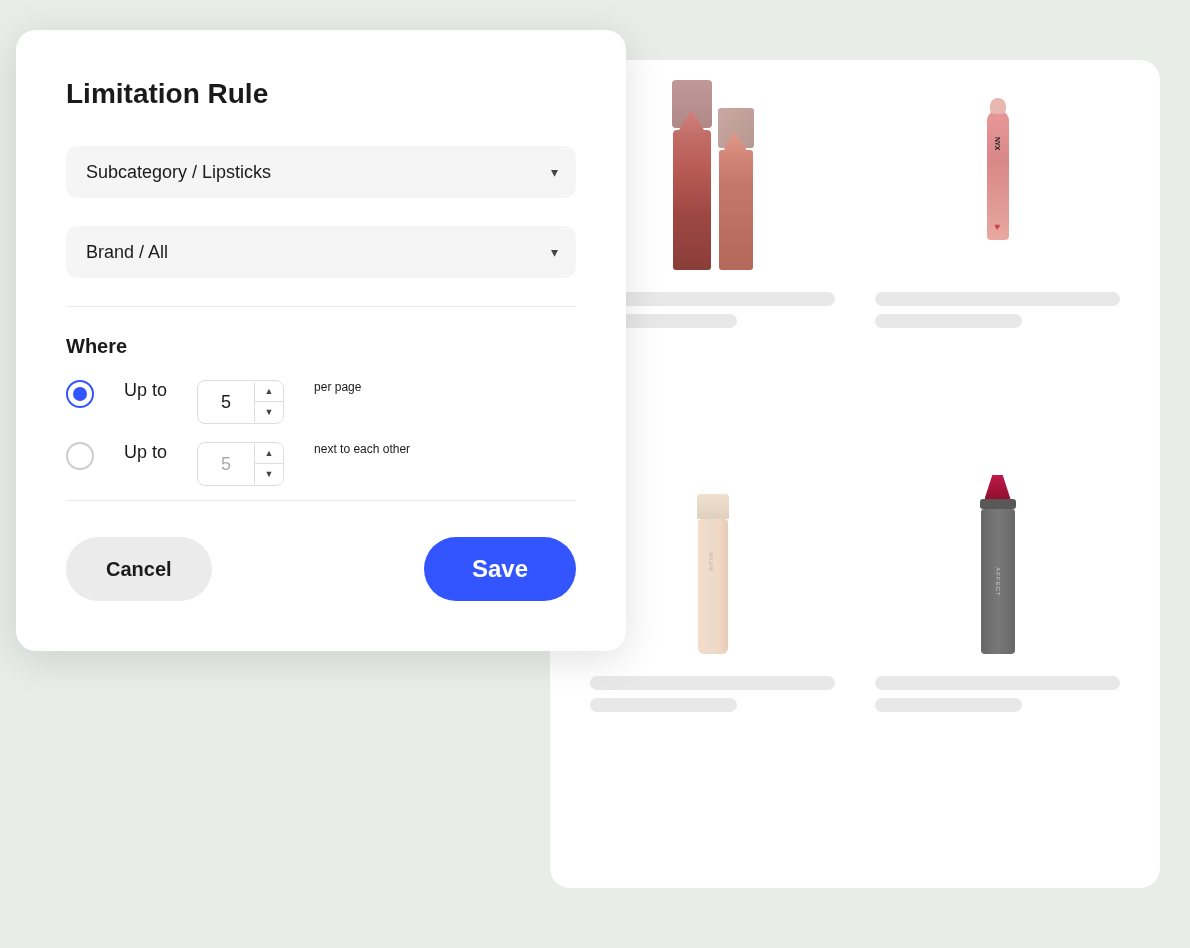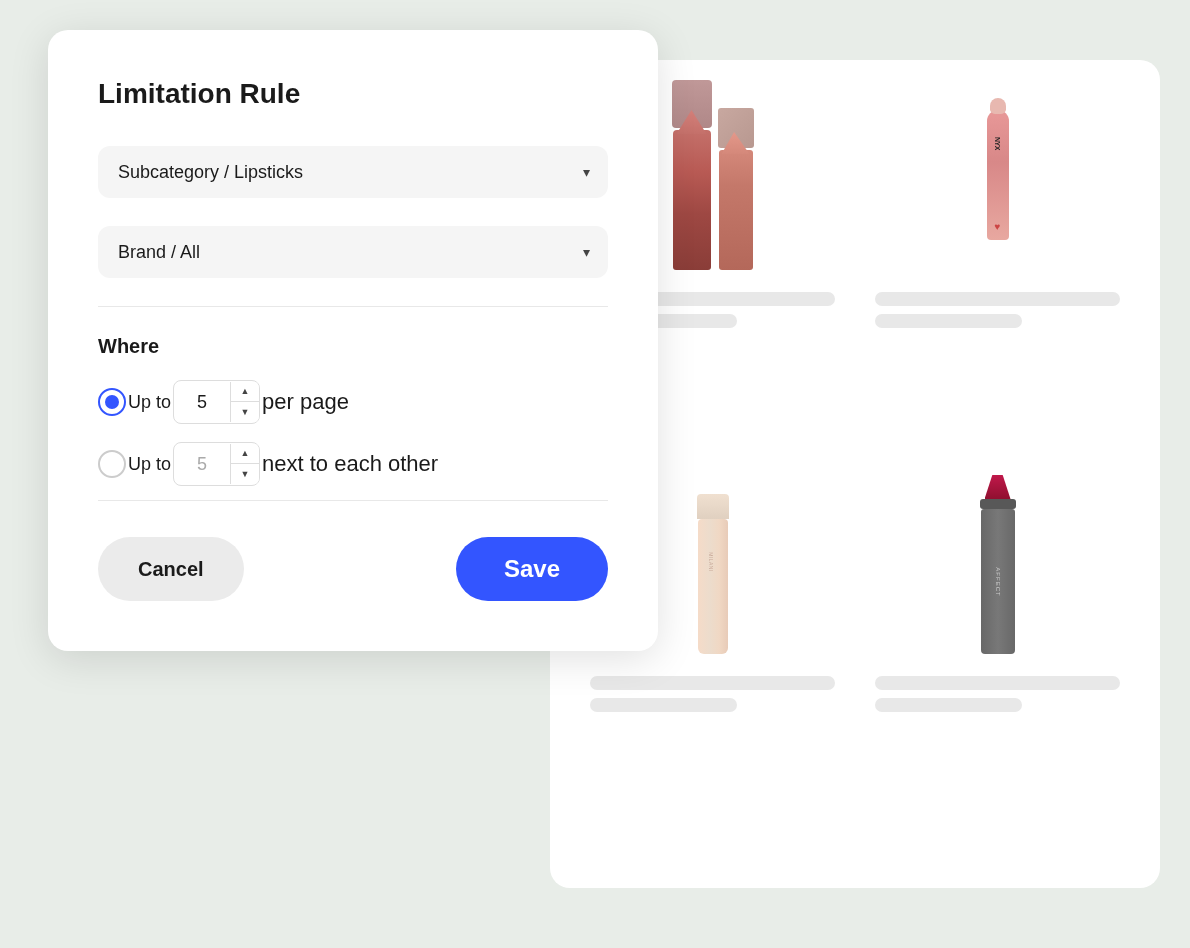--- a/index.html
+++ b/index.html
@@ -226,21 +226,21 @@
       font-size: 6px;
       color: #ccc;
       letter-spacing: 1px;
       white-space: nowrap;
     }
 
     
     .modal {
       position: absolute;
       top: 30px;
-      left: 48px;
+      left: 16px;
       width: 610px;
       background: #fff;
       border-radius: 20px;
       padding: 48px 50px 50px 50px;
       box-shadow: 0 8px 40px rgba(0,0,0,0.12);
     }
 
     .modal-title {
       font-size: 28px;
       font-weight: 700;
@@ -297,22 +297,21 @@
 
     .radio-group {
       display: flex;
       flex-direction: column;
       gap: 18px;
       margin-bottom: 14px;
     }
 
     .radio-row {
       display: flex;
-      align-items: center;
-      gap: 2px;
+      gap: 30px;
     }
 
     .radio-circle {
       width: 28px;
       height: 28px;
       border-radius: 50%;
       border: 2.5px solid #ccc;
       display: flex;
       align-items: center;
       justify-content: center;
@@ -376,21 +375,21 @@
       font-size: 9px;
       color: #444;
       line-height: 1;
     }
 
     .spinner-btn:first-child {
       border-bottom: 1px solid #ddd;
     }
 
     .per-page-text {
-      font-size: 22px;
+      font-size: 12px;
       color: #1a1a1a;
     }
 
     .modal-footer {
       display: flex;
       justify-content: space-between;
       gap: 16px;
       margin-top: 36px;
     }
 

